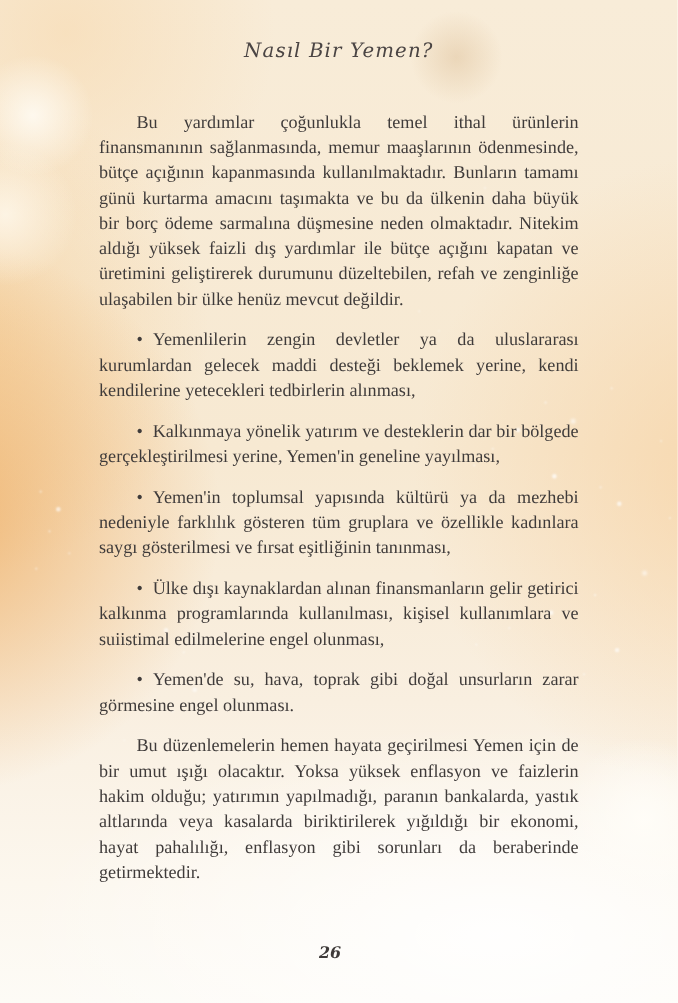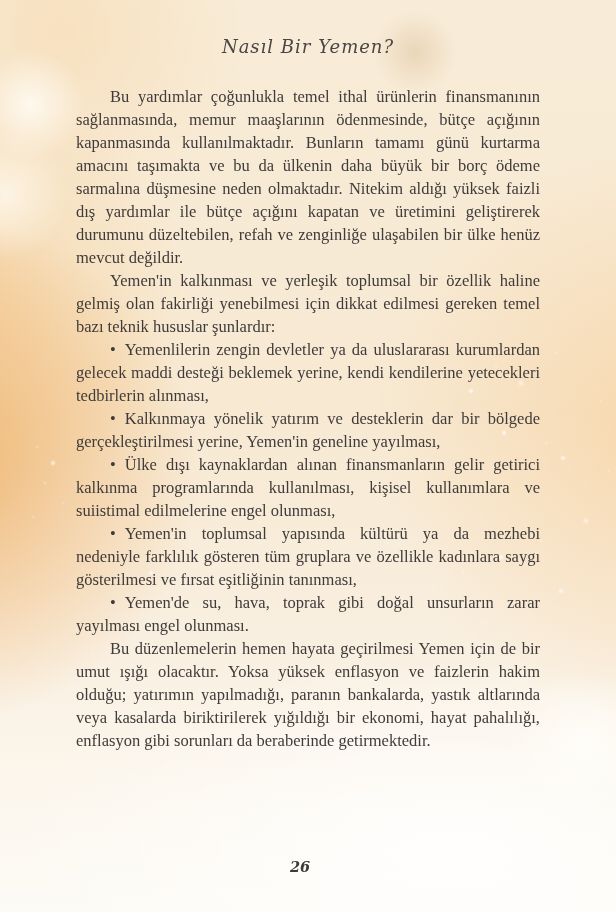--- a/index.html
+++ b/index.html
@@ -72,21 +72,21 @@
     letter-spacing: 1px;
     color: #4b4544;
   }
   .text-block {
     position: absolute; left: 76px; top: 85px; width: 464px;
     font-size: 16.5px;
     line-height: 23px;
     color: #3f3b3a;
     text-align: justify;
   }
-  .text-block p { margin: 0; text-indent: 34px; }
+  .text-block p { margin: 14px; text-indent: 34px; }
   .bullet-mark { padding-right: 9px; }
   .page-number {
     position: absolute; top: 858px; left: 0; right: 16px;
     text-align: center;
     font-family: "DejaVu Serif", serif;
     font-style: italic;
     font-weight: 600;
     font-size: 14.5px;
     color: #3e3a39;
   }
@@ -94,25 +94,24 @@
 </head>
 <body>
 
 <div class="page">
   <div class="sparkles"></div>
 
   <div class="running-title">Nasıl Bir Yemen?</div>
 
   <div class="text-block">
     <p>Bu yardımlar çoğunlukla temel ithal ürünlerin finansmanının sağlanmasında, memur maaşlarının ödenmesinde, bütçe açığının kapanmasında kullanılmaktadır. Bunların tamamı günü kurtarma amacını taşımakta ve bu da ülkenin daha büyük bir borç ödeme sarmalına düşmesine neden olmaktadır. Nitekim aldığı yüksek faizli dış yardımlar ile bütçe açığını kapatan ve üretimini geliştirerek durumunu düzeltebilen, refah ve zenginliğe ulaşabilen bir ülke henüz mevcut değildir.</p>
-    <p>Yemen'in kalkınması ve yerleşik toplumsal bir özellik haline gelmiş olan fakirliği yenebilmesi için dikkat edilmesi gereken temel bazı teknik hususlar şunlardır:</p>
 
     <p><span class="bullet-mark">•</span><span>Yemenlilerin zengin devletler ya da uluslararası kurumlardan gelecek maddi desteği beklemek yerine, kendi kendilerine yetecekleri tedbirlerin alınması,</span></p>
     <p><span class="bullet-mark">•</span><span>Kalkınmaya yönelik yatırım ve desteklerin dar bir bölgede gerçekleştirilmesi yerine, Yemen'in geneline yayılması,</span></p>
+    <p><span class="bullet-mark">•</span><span>Yemen'in toplumsal yapısında kültürü ya da mezhebi nedeniyle farklılık gösteren tüm gruplara ve özellikle kadınlara saygı gösterilmesi ve fırsat eşitliğinin tanınması,</span></p>
     <p><span class="bullet-mark">•</span><span>Ülke dışı kaynaklardan alınan finansmanların gelir getirici kalkınma programlarında kullanılması, kişisel kullanımlara ve suiistimal edilmelerine engel olunması,</span></p>
-    <p><span class="bullet-mark">•</span><span>Yemen'in toplumsal yapısında kültürü ya da mezhebi nedeniyle farklılık gösteren tüm gruplara ve özellikle kadınlara saygı gösterilmesi ve fırsat eşitliğinin tanınması,</span></p>
-    <p><span class="bullet-mark">•</span><span>Yemen'de su, hava, toprak gibi doğal unsurların zarar yayılması engel olunması.</span></p>
+    <p><span class="bullet-mark">•</span><span>Yemen'de su, hava, toprak gibi doğal unsurların zarar görmesine engel olunması.</span></p>
 
     <p>Bu düzenlemelerin hemen hayata geçirilmesi Yemen için de bir umut ışığı olacaktır. Yoksa yüksek enflasyon ve faizlerin hakim olduğu; yatırımın yapılmadığı, paranın bankalarda, yastık altlarında veya kasalarda biriktirilerek yığıldığı bir ekonomi, hayat pahalılığı, enflasyon gibi sorunları da beraberinde getirmektedir.</p>
   </div>
 
   <div class="page-number">26</div>
 </div>
 
 </body></html>

